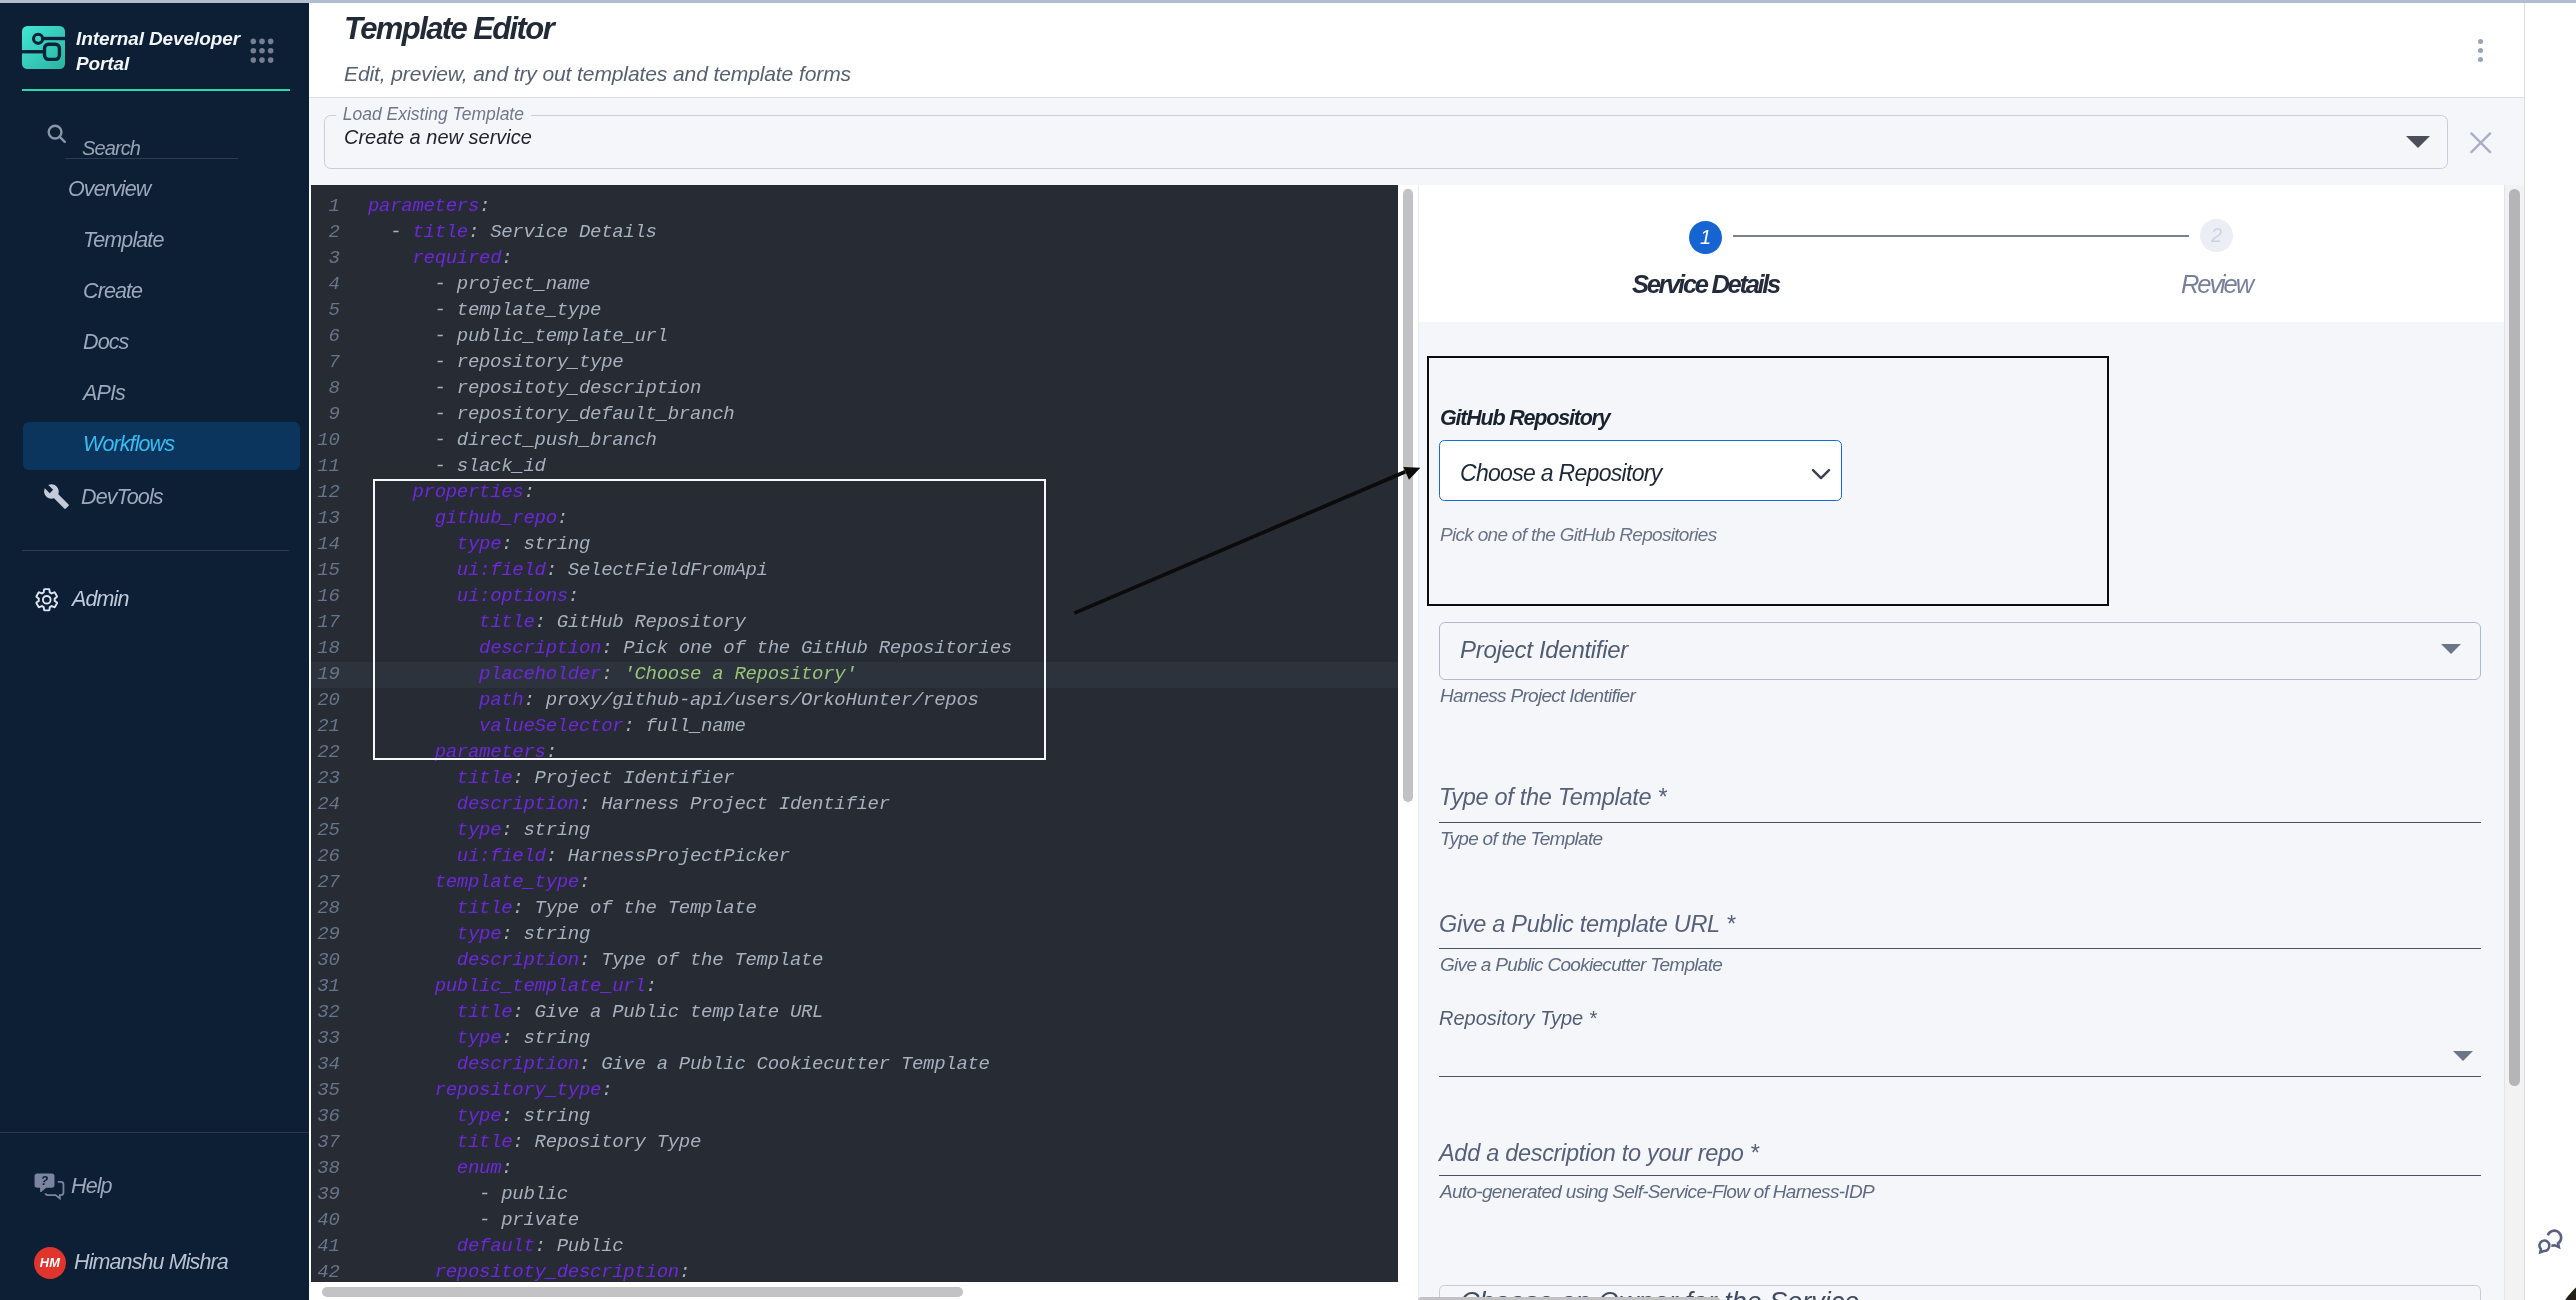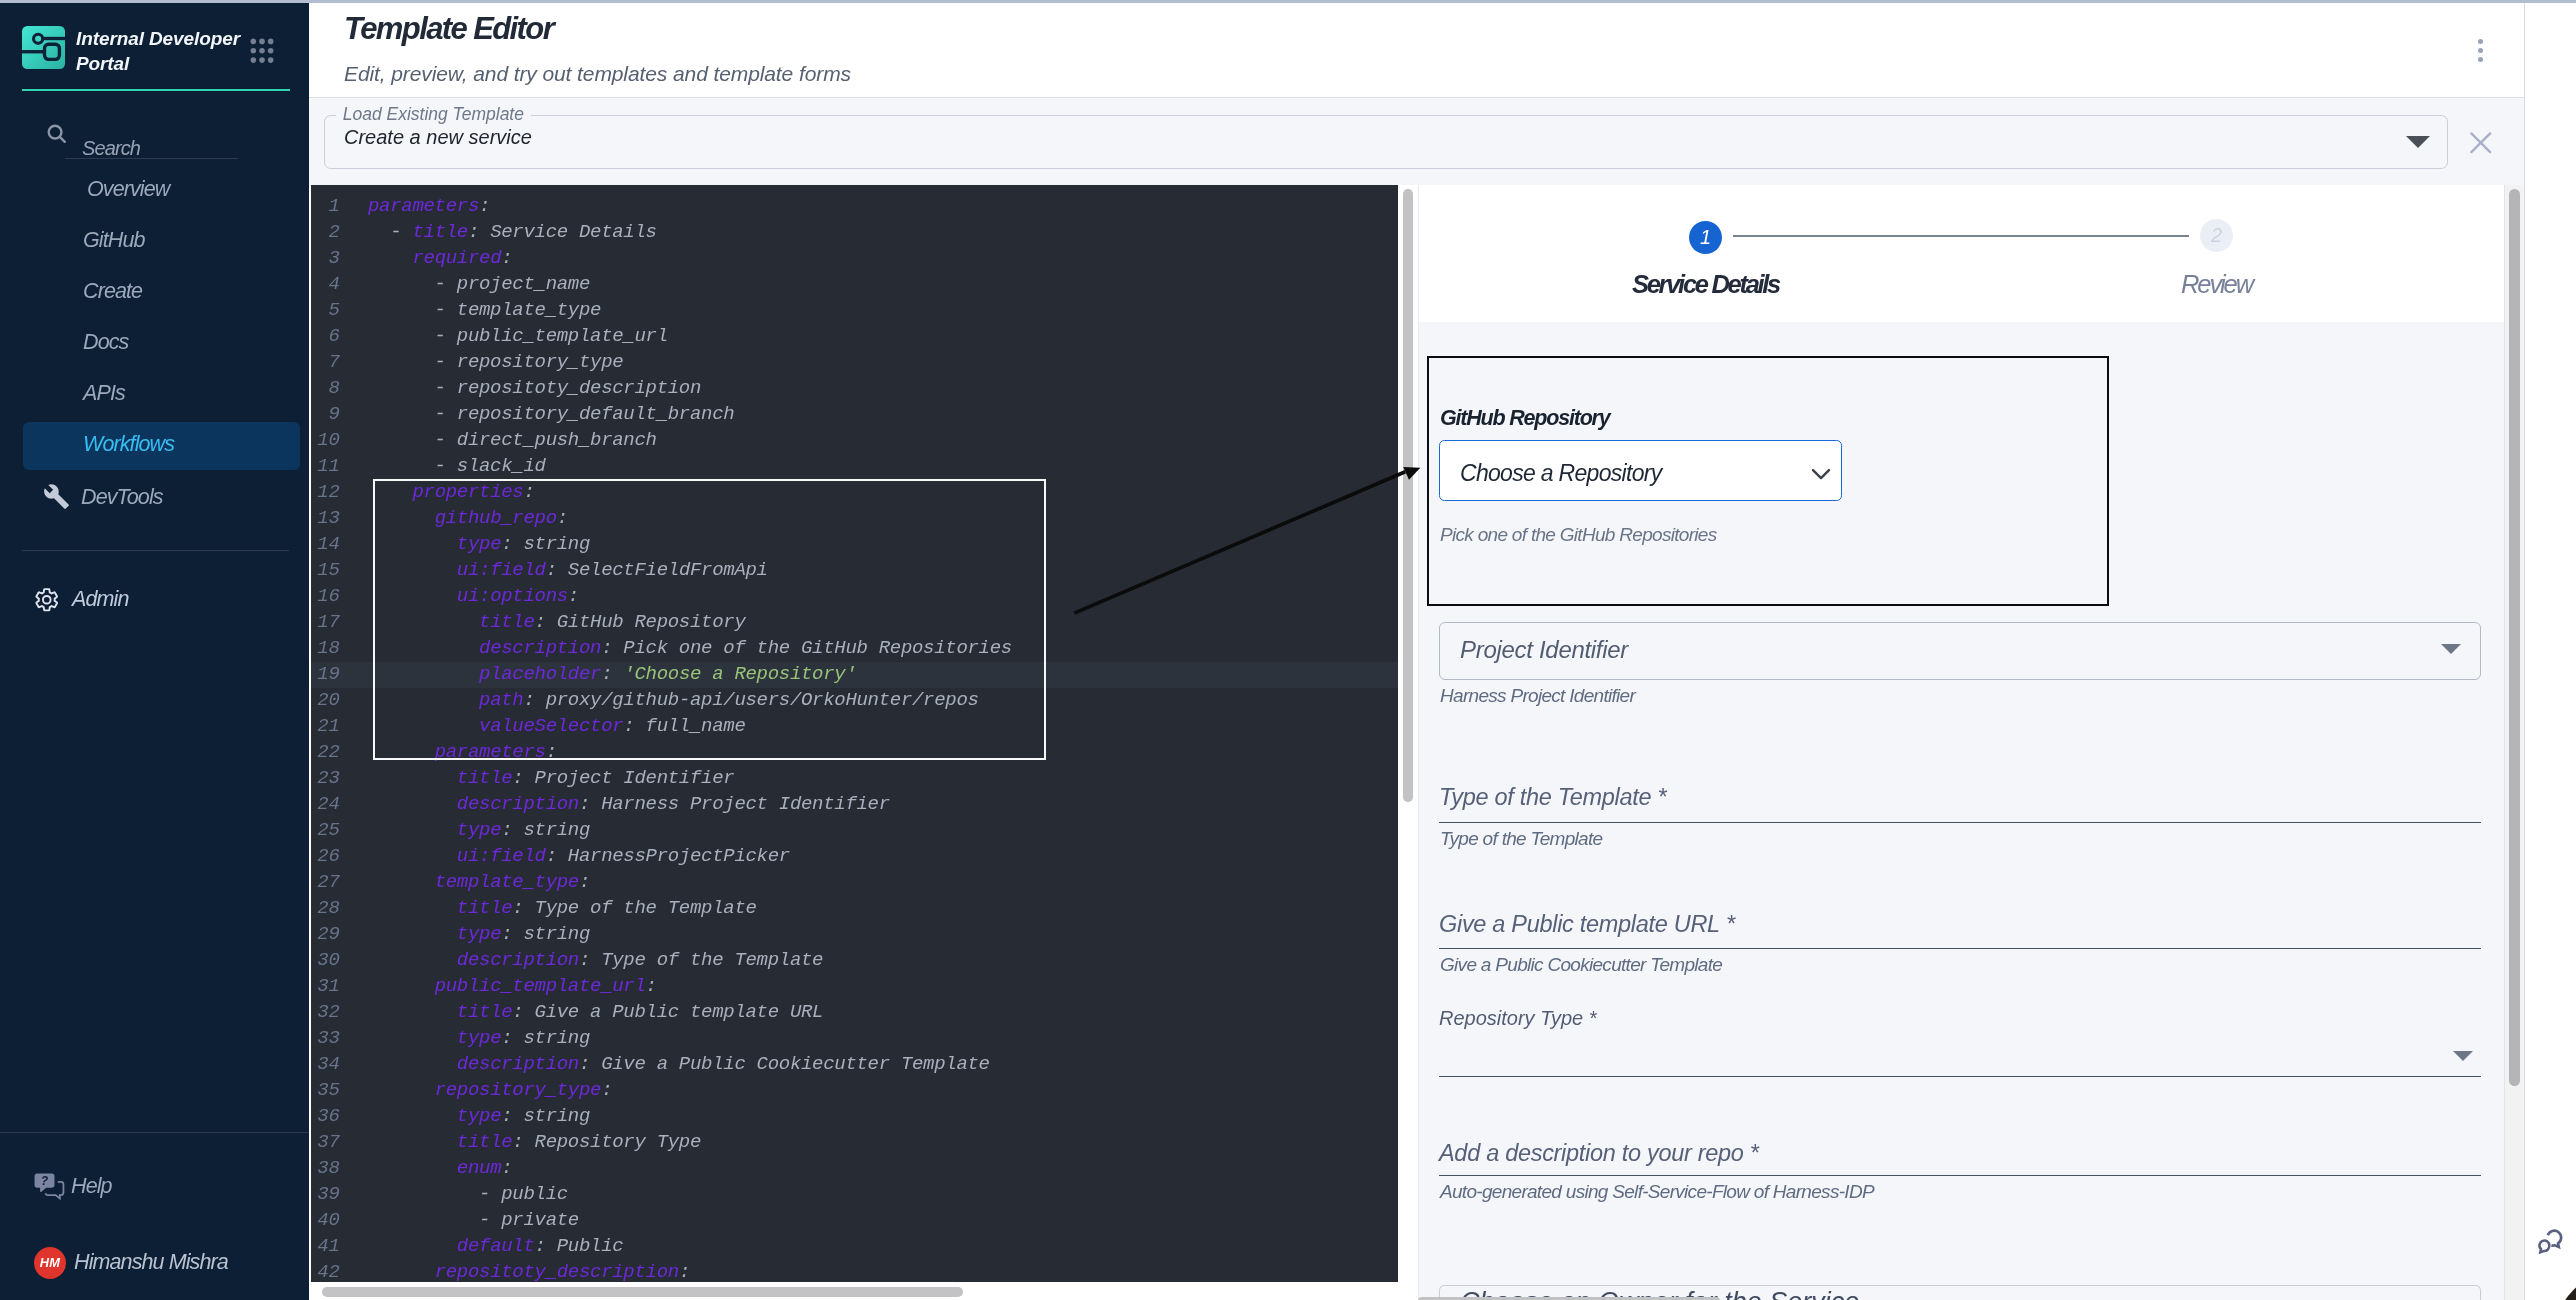--- a/index.html
+++ b/index.html
@@ -126,22 +126,22 @@
   </svg>
   <div class="abs" id="tealline"></div>
 
   <svg class="abs" id="searchicon" width="21.5" height="21.5" viewBox="0 0 32 32">
     <circle cx="13.5" cy="13.5" r="9.5" fill="none" stroke="#8a94a6" stroke-width="3.6"></circle>
     <line x1="20.5" y1="20.5" x2="28" y2="28" stroke="#8a94a6" stroke-width="3.6" stroke-linecap="round"></line>
   </svg>
   <div class="abs navtext" style="left:82px; top:136px; font-size:20px; color:#98a2b4;">Search</div>
   <div class="abs" id="sep1"></div>
 
-  <div class="abs navtext" style="left:87px; top:177px;">Overview</div>
-  <div class="abs navtext" style="left:83px; top:228px;">GitHub</div>
+  <div class="abs navtext" style="left:68px; top:177px;">Overview</div>
+  <div class="abs navtext" style="left:83px; top:228px;">Template</div>
   <div class="abs navtext" style="left:83px; top:279px;">Create</div>
   <div class="abs navtext" style="left:83px; top:330px;">Docs</div>
   <div class="abs navtext" style="left:83px; top:381px;">APIs</div>
   <div class="abs" id="wfbox"></div>
   <div class="abs navtext" style="left:83px; top:432px; color:#38bdf2;">Workflows</div>
   <svg class="abs" width="27" height="27" viewBox="0 0 24 24" style="left:43px; top:483px;">
     <path fill="#c3cad9" d="M22.7 19l-9.1-9.1c.9-2.3.4-5-1.5-6.9-2-2-5-2.4-7.4-1.3L9 6 6 9 1.6 4.7C.4 7.1.9 10.1 2.9 12.1c1.9 1.9 4.6 2.4 6.9 1.5l9.1 9.1c.4.4 1 .4 1.4 0l2.3-2.3c.5-.4.5-1.1.1-1.4z"></path>
   </svg>
   <div class="abs navtext" style="left:81px; top:485px;">DevTools</div>
   <div class="abs" id="sep2"></div>

